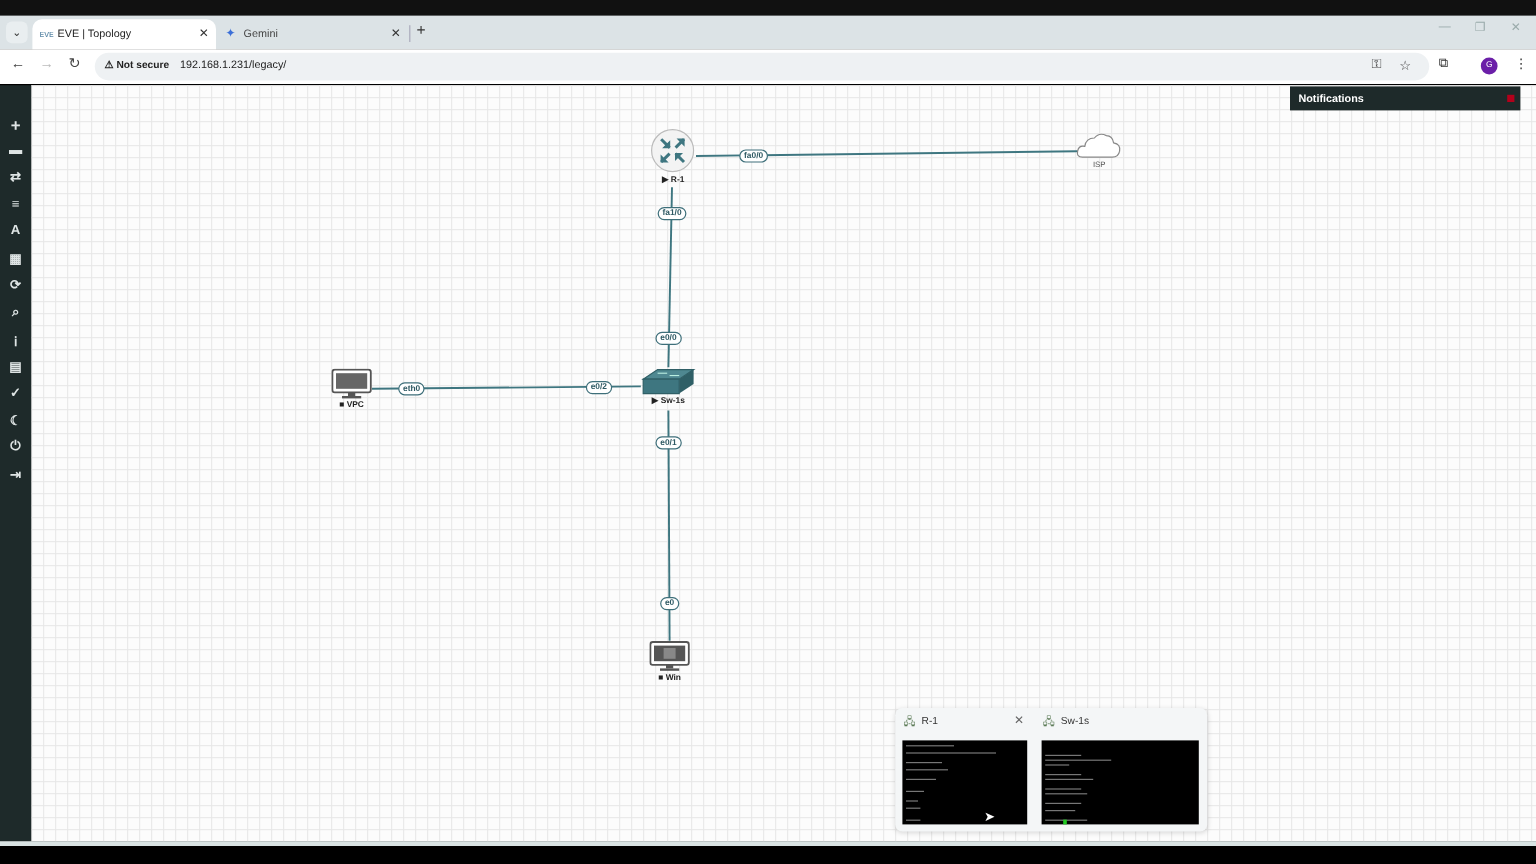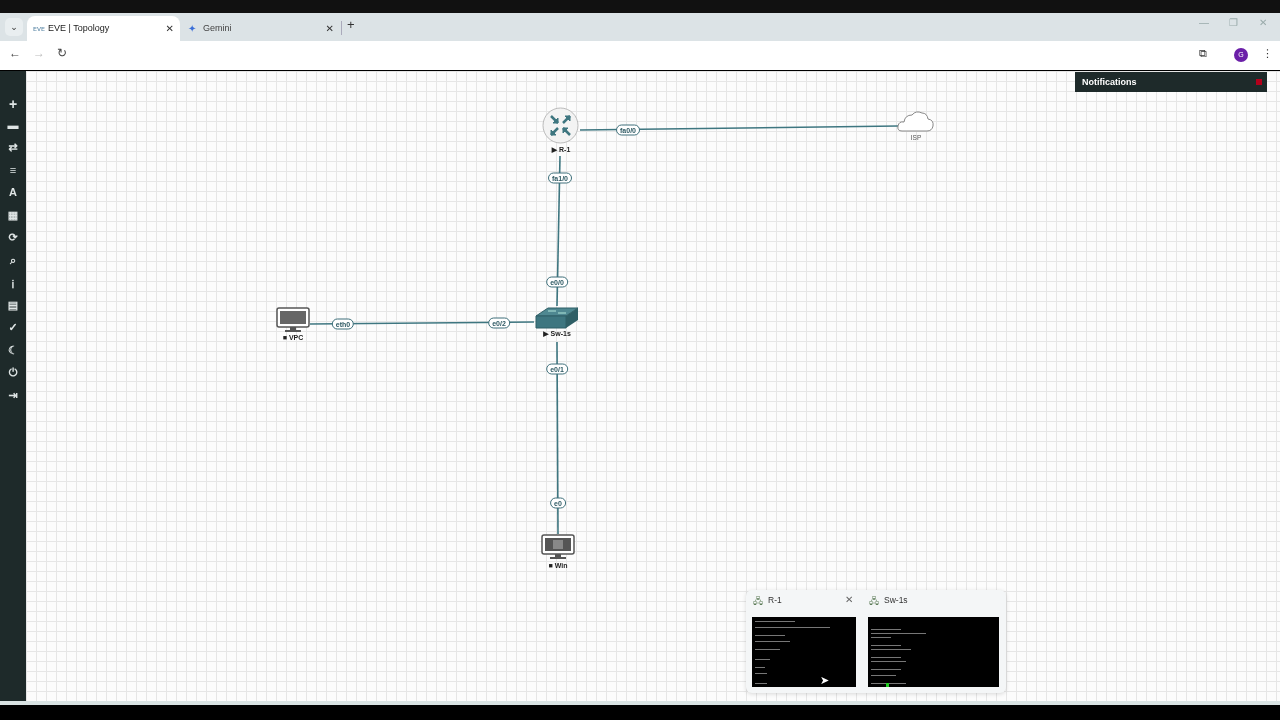--- a/index.html
+++ b/index.html
@@ -65,20 +65,26 @@
   <div class="newtab">+</div>
   <div class="winctl" style="left:1199px;">—</div>
   <div class="winctl" style="left:1229px;">❐</div>
   <div class="winctl" style="left:1259px;">✕</div>
 </div>
 
 <div class="toolbar">
   <span class="nav-btn" style="left:9px;">←</span>
   <span class="nav-btn" style="left:33px;color:#bbb;">→</span>
   <span class="nav-btn" style="left:57px;">↻</span>
+  <div class="omnibox">
+    <span class="secure">⚠ <span>Not secure</span></span>
+    <span class="url">192.168.1.231/legacy/</span>
+    <span class="omni-icon" style="left:1064px;">⚿</span>
+    <span class="omni-icon" style="left:1087px;">☆</span>
+  </div>
   <span class="tb-right" style="left:1199px;">⧉</span>
   <div class="avatar">G</div>
   <span class="tb-right" style="left:1262px;">⋮</span>
 </div>
 
 <div class="canvas"></div>
 
 <div class="sidebar">
   <div class="sb-icon" style="top:25px;font-size:14px;">+</div>
   <div class="sb-icon" style="top:48px;">▬</div>

